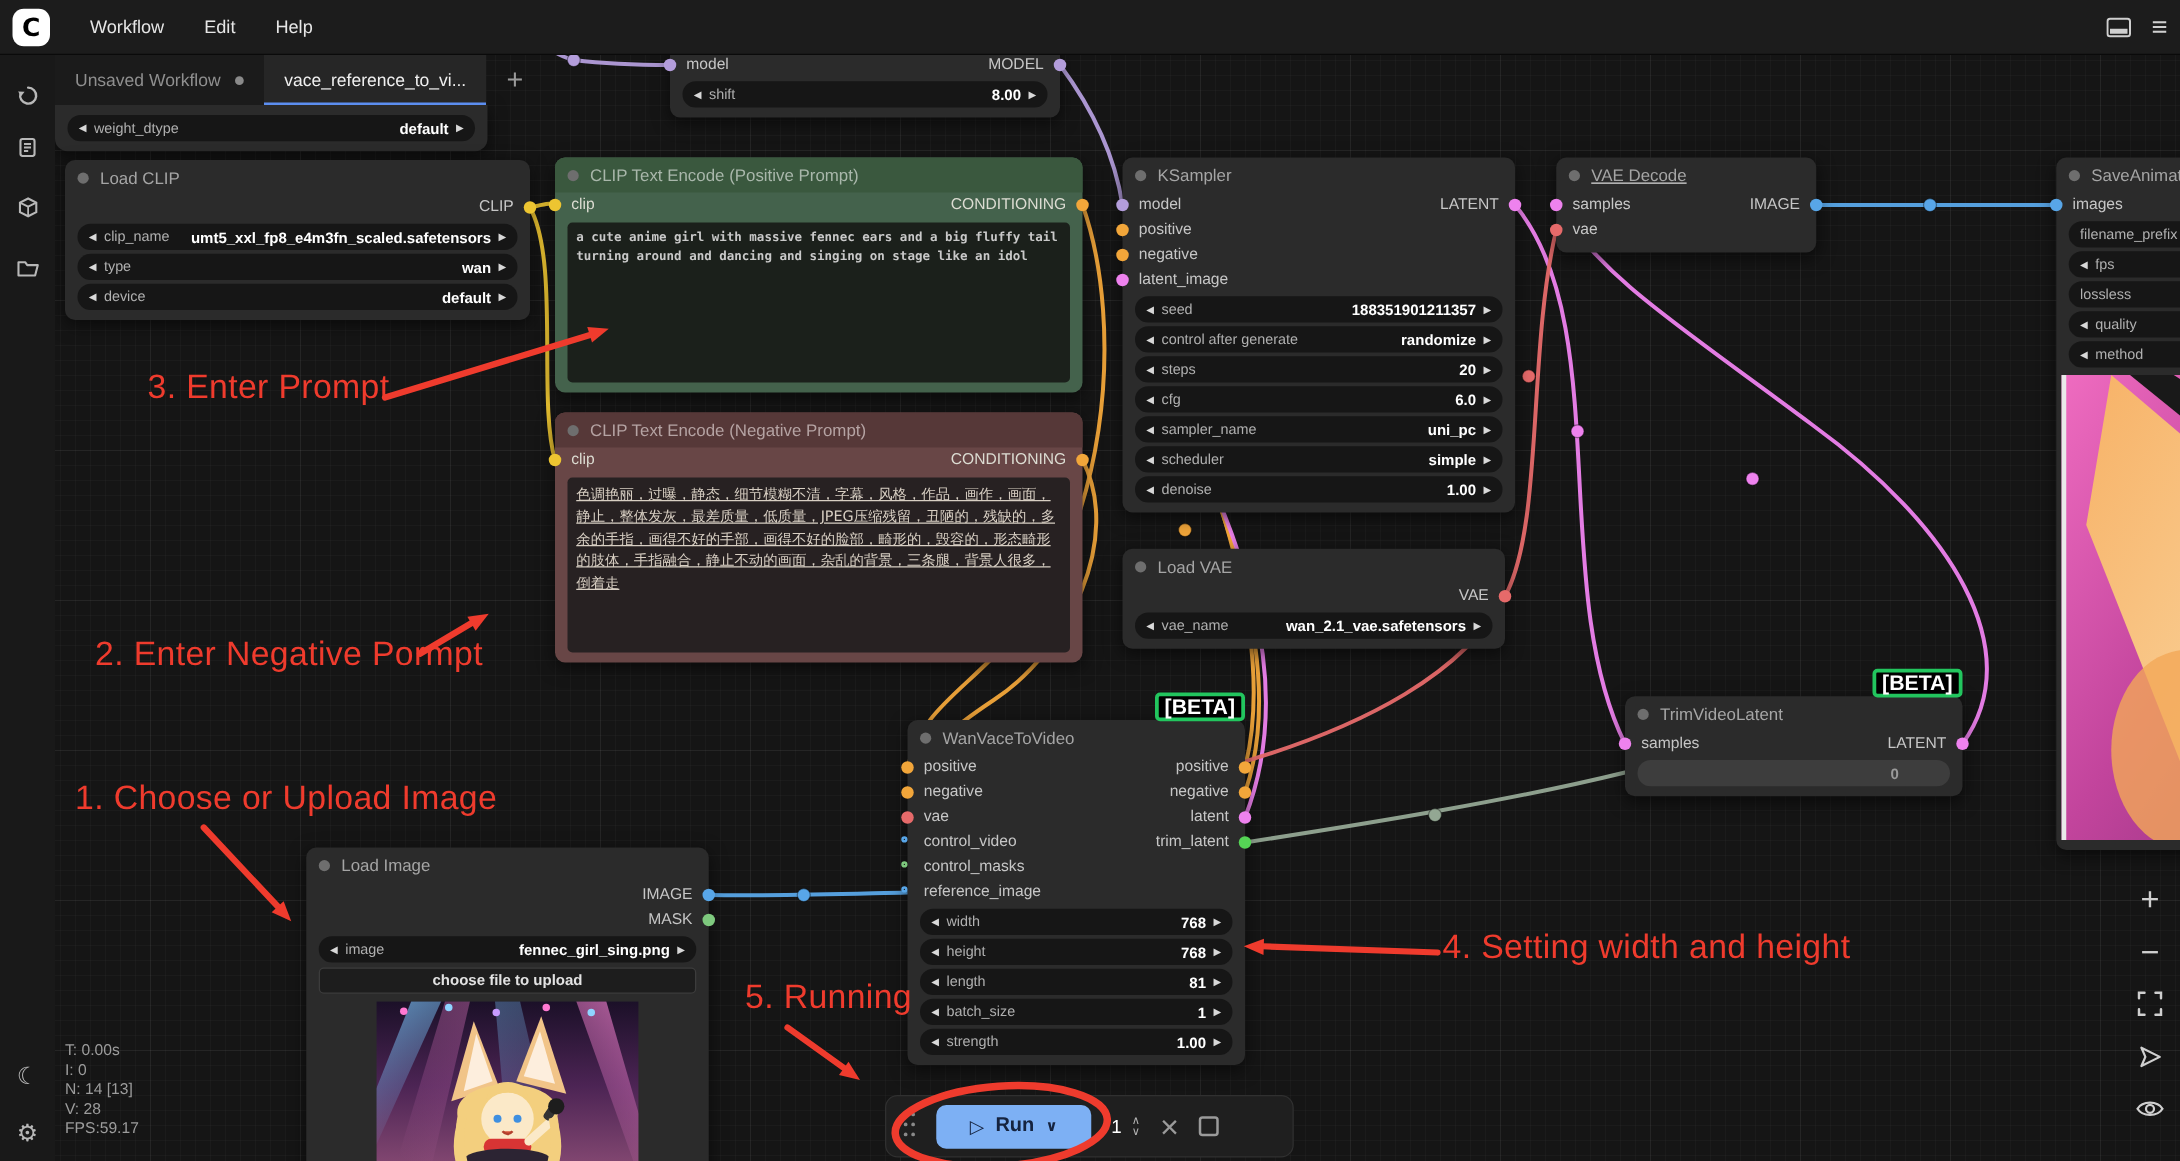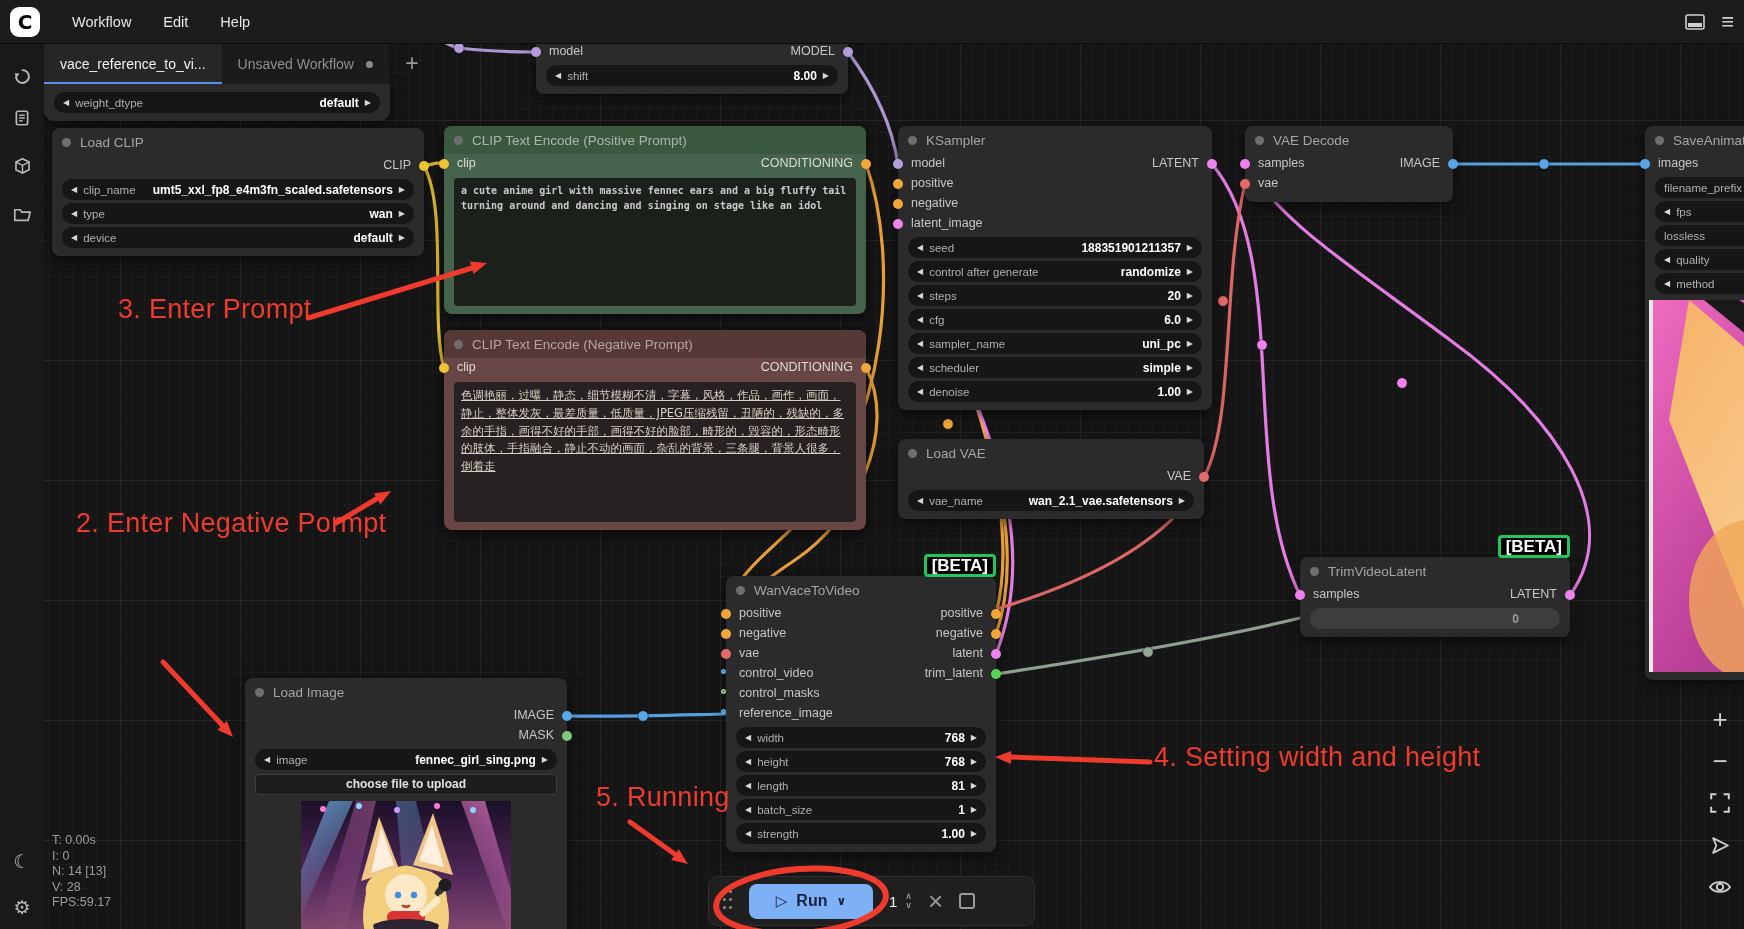--- a/index.html
+++ b/index.html
@@ -247,21 +247,21 @@
           <span class="wval">simple</span>
           <span class="warr">▶</span>
         </div>
         <div class="widget">
           <span class="warr">◀</span>
           <span class="wlab">denoise</span>
           <span class="wval">1.00</span>
           <span class="warr">▶</span>
         </div>
       </div>
-      <div class="node" style="left: 1245px; top: 126px; width: 208px;">
+      <div class="node" style="left: 1245px; top: 126px; width: 208px; text-decoration: underline;">
         <div class="ntitle">
           <span class="tdot"></span>
           <span>VAE Decode</span>
         </div>
         <div class="prow">
           <span class="pin" style="background: rgb(238, 130, 238);"></span>
           <span class="plab in">samples</span>
           <span class="plab out">IMAGE</span>
           <span class="pout" style="background: rgb(88, 166, 232);"></span>
         </div>
@@ -501,20 +501,21 @@
   <div id="stats">
     <div>T: 0.00s</div>
     <div>I: 0</div>
     <div>N: 14 [13]</div>
     <div>V: 28</div>
     <div>FPS:59.17</div>
   </div>
 
   <div class="anno" style="left:118px;top:294px;">3. Enter Prompt</div>
   <div class="anno" style="left:76px;top:508px;">2. Enter Negative Pormpt</div>
+  <div class="anno" style="left:60px;top:623px;">1. Choose or Upload Image</div>
   <div class="anno" style="left:1154px;top:742px;">4. Setting width and height</div>
   <div class="anno" style="left:596px;top:782px;">5. Running</div>
 
   <svg id="annosvg" width="1744" height="929" viewBox="0 0 1744 929">
     <g stroke="#ef3b2d" stroke-width="5" stroke-linecap="round" fill="#ef3b2d">
       <line x1="308" y1="318" x2="472" y2="268"></line>
         <polygon points="487,263 473.6,273.9 469.8,261.5" stroke="none"></polygon>
       <line x1="336" y1="523" x2="378" y2="498"></line>
         <polygon points="391,491 380.5,504.6 373.9,493.4" stroke="none"></polygon>
       <line x1="163" y1="662" x2="223" y2="726"></line>
@@ -585,26 +586,26 @@
     <span class="sideicon" style="top:158px;">
       <svg width="19" height="19" viewBox="0 0 16 16">
           <path d="M1.5 4 h4.5 l1.4 2 H14.5 l-1.8 7 H1.5 Z" fill="none" stroke="#b8b8b8" stroke-width="1.4" stroke-linejoin="round"></path>
         </svg>
     </span>
     <span class="sideicon" style="top:805px;font-size:19px;">☾</span>
     <span class="sideicon" style="top:851px;font-size:19px;">⚙</span>
   </div>
 
   <div id="tabbar">
-    <div class="tab active">
-      <span>vace_reference_to_vi...</span>
-    </div>
     <div class="tab">
       <span>Unsaved Workflow</span>
       <span class="tdot2"></span>
+    </div>
+    <div class="tab active">
+      <span>vace_reference_to_vi...</span>
     </div>
     <div class="newtab">+</div>
   </div>
 
   <div id="righttools">
     <div class="rtool">+</div>
     <div class="rtool">−</div>
     <div class="rtool">
       <svg width="22" height="22" viewBox="0 0 20 20" fill="none" stroke="#cfcfcf" stroke-width="1.8" stroke-linecap="round">
           <path d="M2 6 V2 H6 M14 2 H18 V6 M18 14 V18 H14 M6 18 H2 V14"></path>

